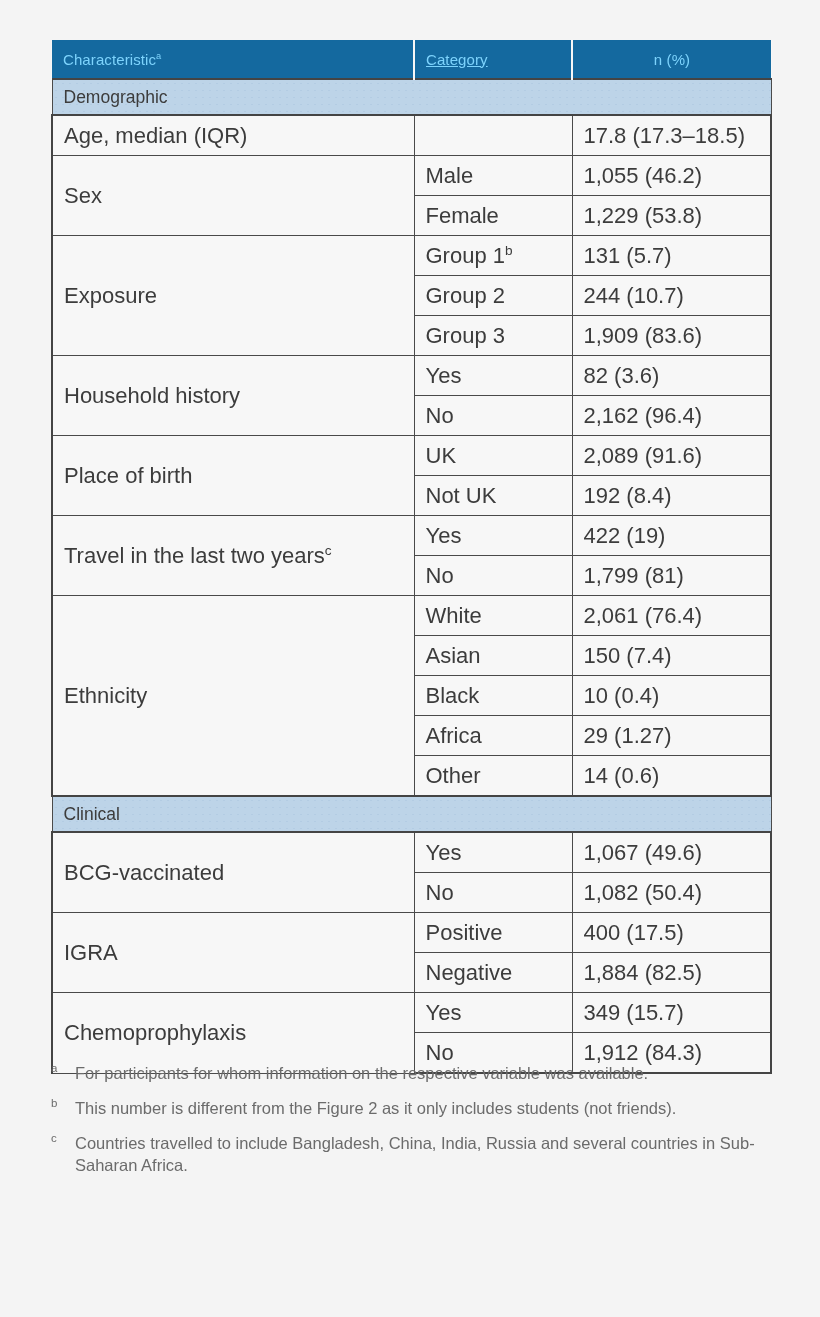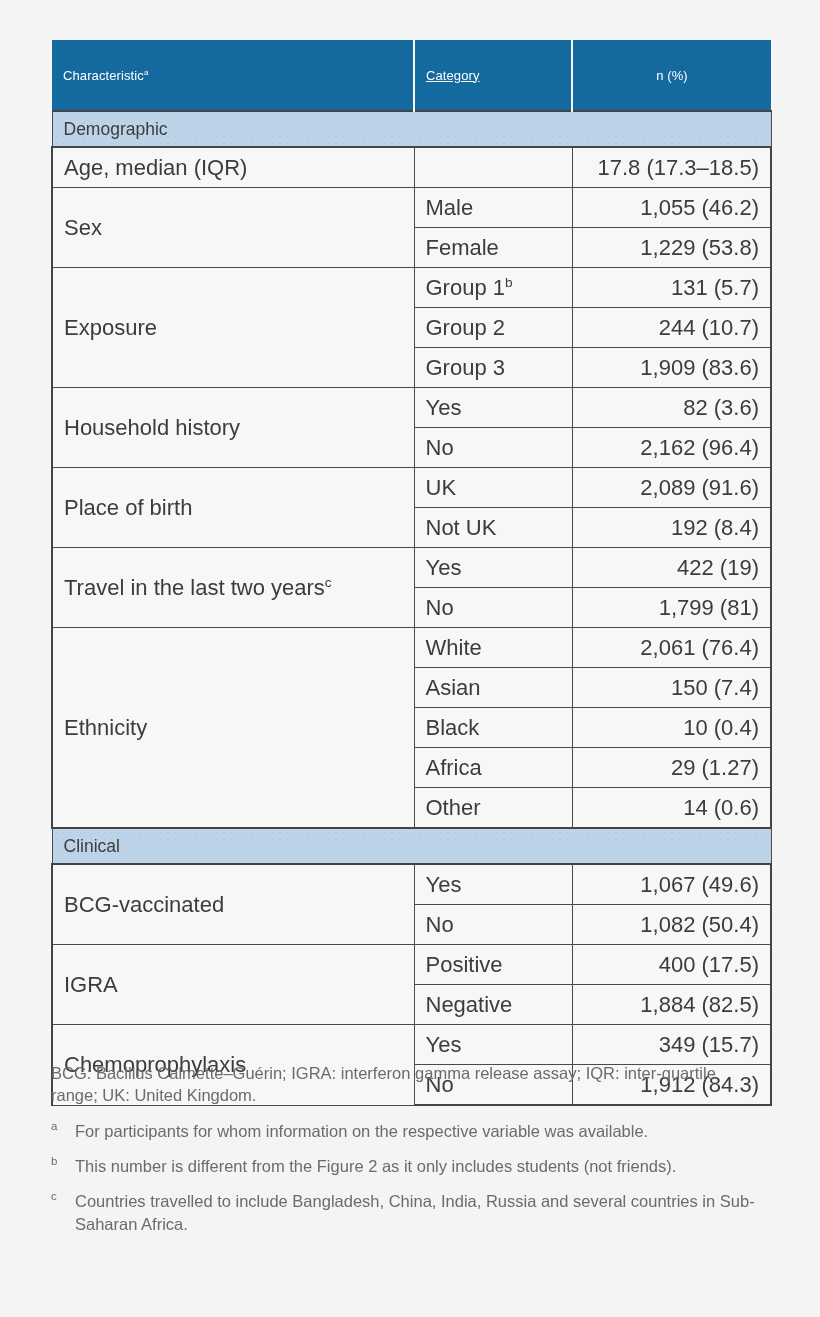--- a/index.html
+++ b/index.html
@@ -37,25 +37,25 @@
     background: #f7f7f7;
   }
 
   col.c-char   { width: 362px; }
   col.c-cat    { width: 158px; }
   col.c-n      { width: 199px; }
 
   
   thead th {
     background: #14699f;
-    color: #ffffff;
+    color: #7dd3fc;
     font-weight: normal;
-    font-size: 13px;
+    font-size: 15px;
     height: 38px;
-    padding: 16px 11px;
+    padding: 0 11px;
     border-right: 2px solid #f7f7f7;
     vertical-align: middle;
     letter-spacing: 0.1px;
   }
   thead th.th-char { text-align: left; }
   thead th.th-cat  { text-align: left; text-decoration: underline; }
   thead th.th-n    { text-align: center; border-right: none; }
 
   thead th sup {
     font-size: 0.62em;
@@ -88,21 +88,21 @@
   }
 
   tbody td.char {
     text-align: left;
     border-left: 2px solid #444444;
   }
   tbody td.cat {
     text-align: left;
   }
   tbody td.num {
-    text-align: right;
+    text-align: left;
     border-right: 2px solid #444444;
   }
   tbody td.blank {
     border-right: 1px solid #4a4a4a;
   }
 
   tbody tr.last-row td { border-bottom: 2px solid #444444; }
 
   tbody td sup {
     font-size: 0.62em;
@@ -265,21 +265,20 @@
           </tr>
           <tr class="last-row">
             <td class="cat">No</td>
             <td class="num">1,912 (84.3)</td>
           </tr>
         </tbody>
     </table>
   </div>
 
   <div class="footnotes">
-    <p class="fn-abbrev">BCG: Bacillus Calmette–Guérin; IGRA: interferon gamma release assay; IQR: inter-quartile range; UK: United Kingdom.</p>
     <div id="footnote-list">
         <div class="fn-item">
           <span class="fn-marker">a</span>
           <span class="fn-text">For participants for whom information on the respective variable was available.</span>
         </div>
         <div class="fn-item">
           <span class="fn-marker">b</span>
           <span class="fn-text">This number is different from the Figure 2 as it only includes students (not friends).</span>
         </div>
         <div class="fn-item">

